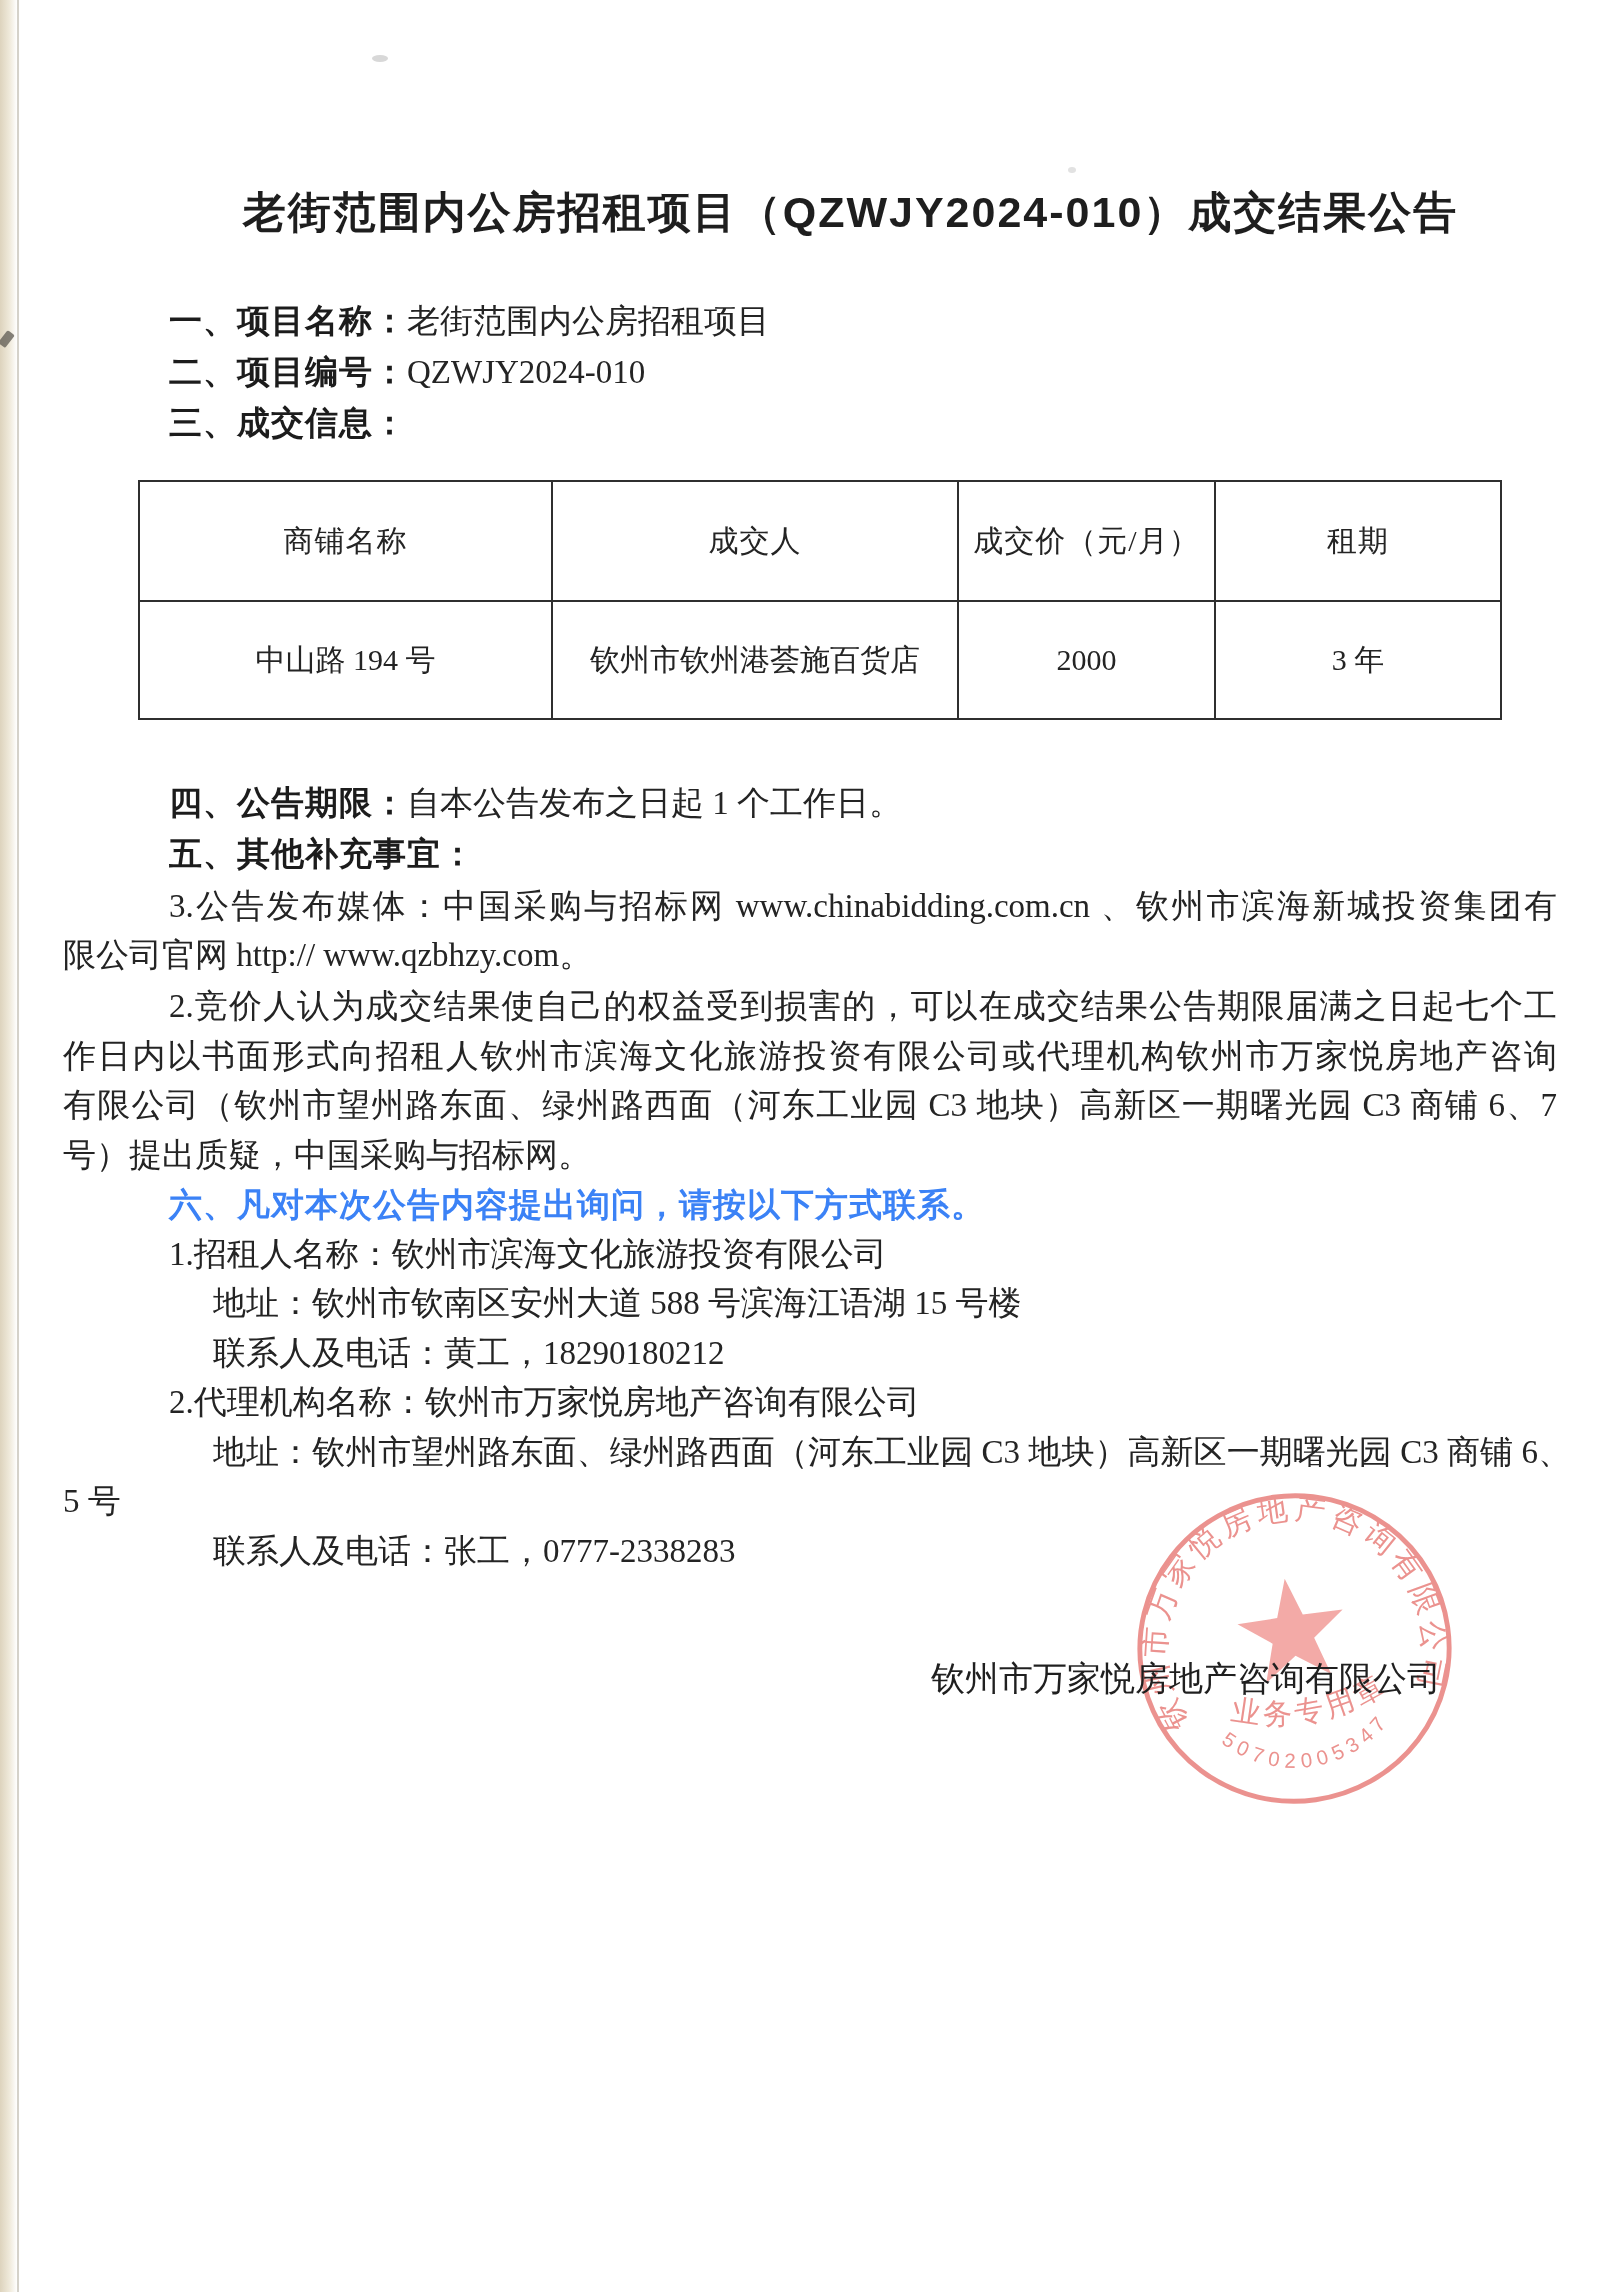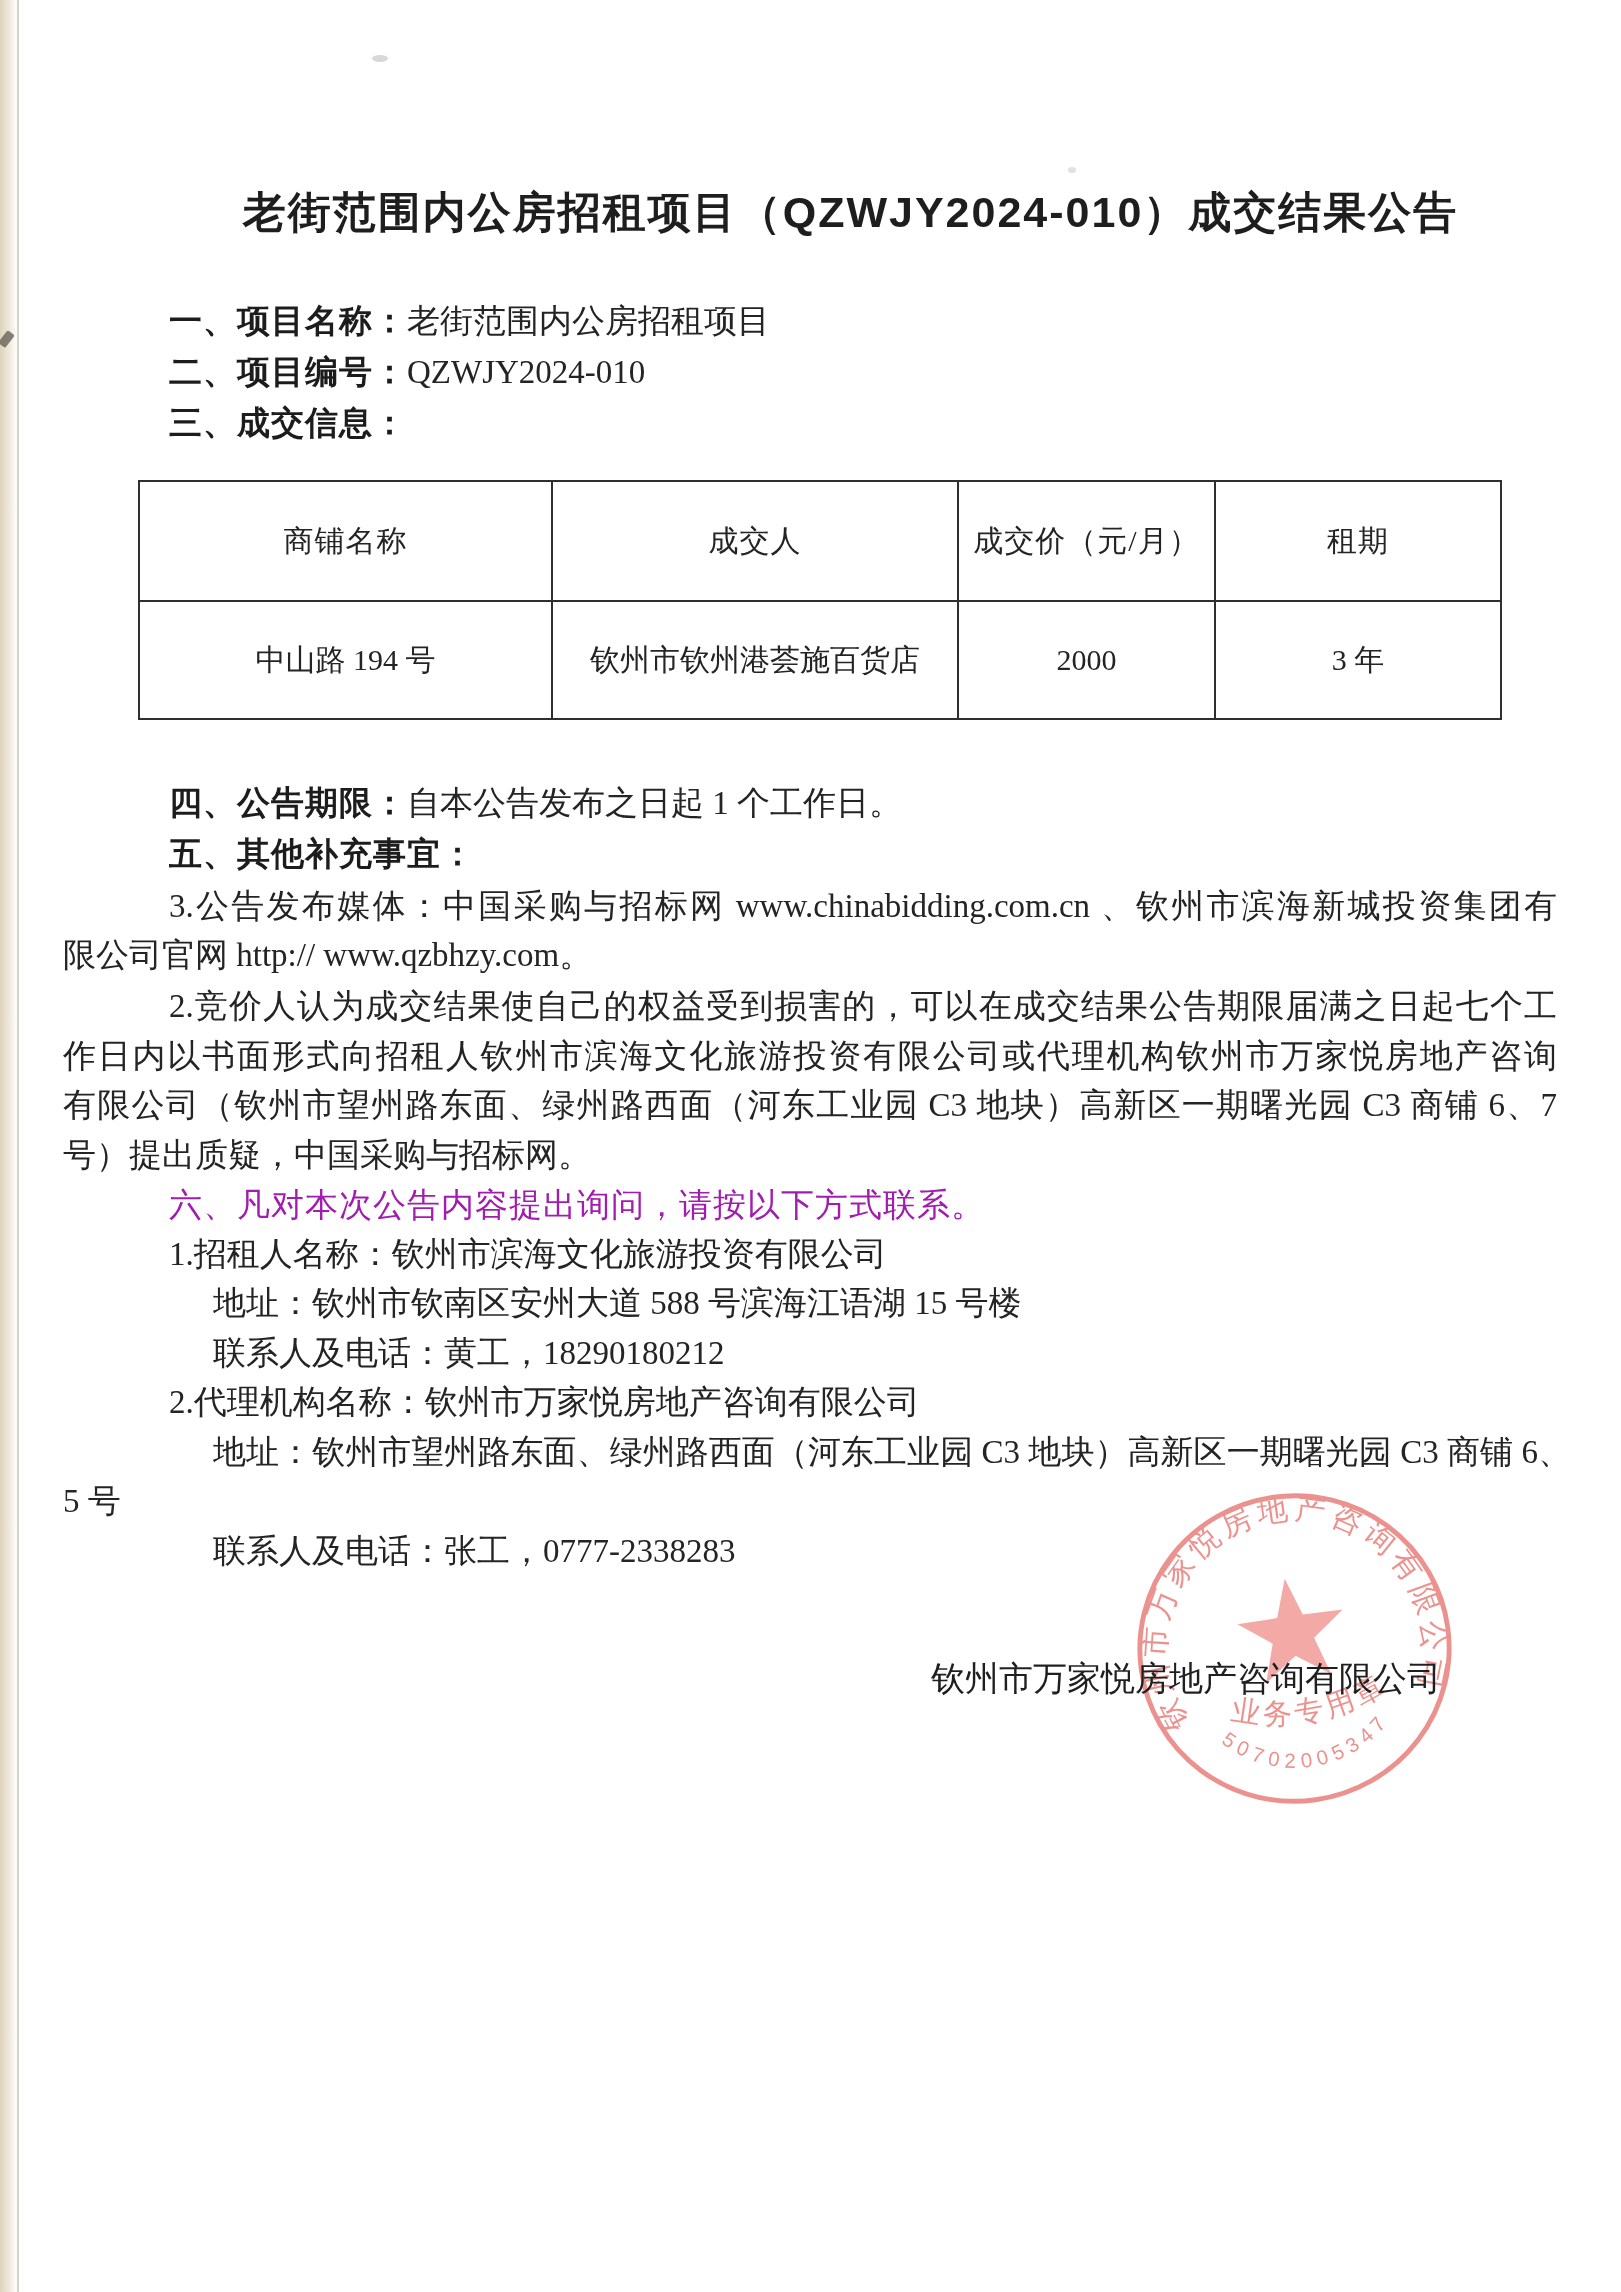--- a/index.html
+++ b/index.html
@@ -17,21 +17,21 @@
     margin:0;
     padding-left:40px;
   }
   .line { font-size:33px; line-height:53px; white-space:nowrap; color:#242424; }
   .lbl {
     font-family:"Liberation Sans","DejaVu Sans",sans-serif;
     font-weight:700; color:#1c1c1c; letter-spacing:1px;
   }
   .boldline {
     font-family:"Liberation Sans","DejaVu Sans",sans-serif;
-    font-weight:400; color:#a21caf; letter-spacing:1px;
+    font-weight:700; color:#3b82f6; letter-spacing:1px;
   }
   .fill { white-space:normal; text-align:justify; text-align-last:justify; }
   .ind0 { left:63px; }  .ind1 { left:169px; }  .ind2 { left:199px;margin-left:14px; }
 
   
   .deal-table {
     top:480px; left:138px;
     display:grid;
     grid-template-columns:413px 406px 257px 284px;
     grid-template-rows:120px 116px;

